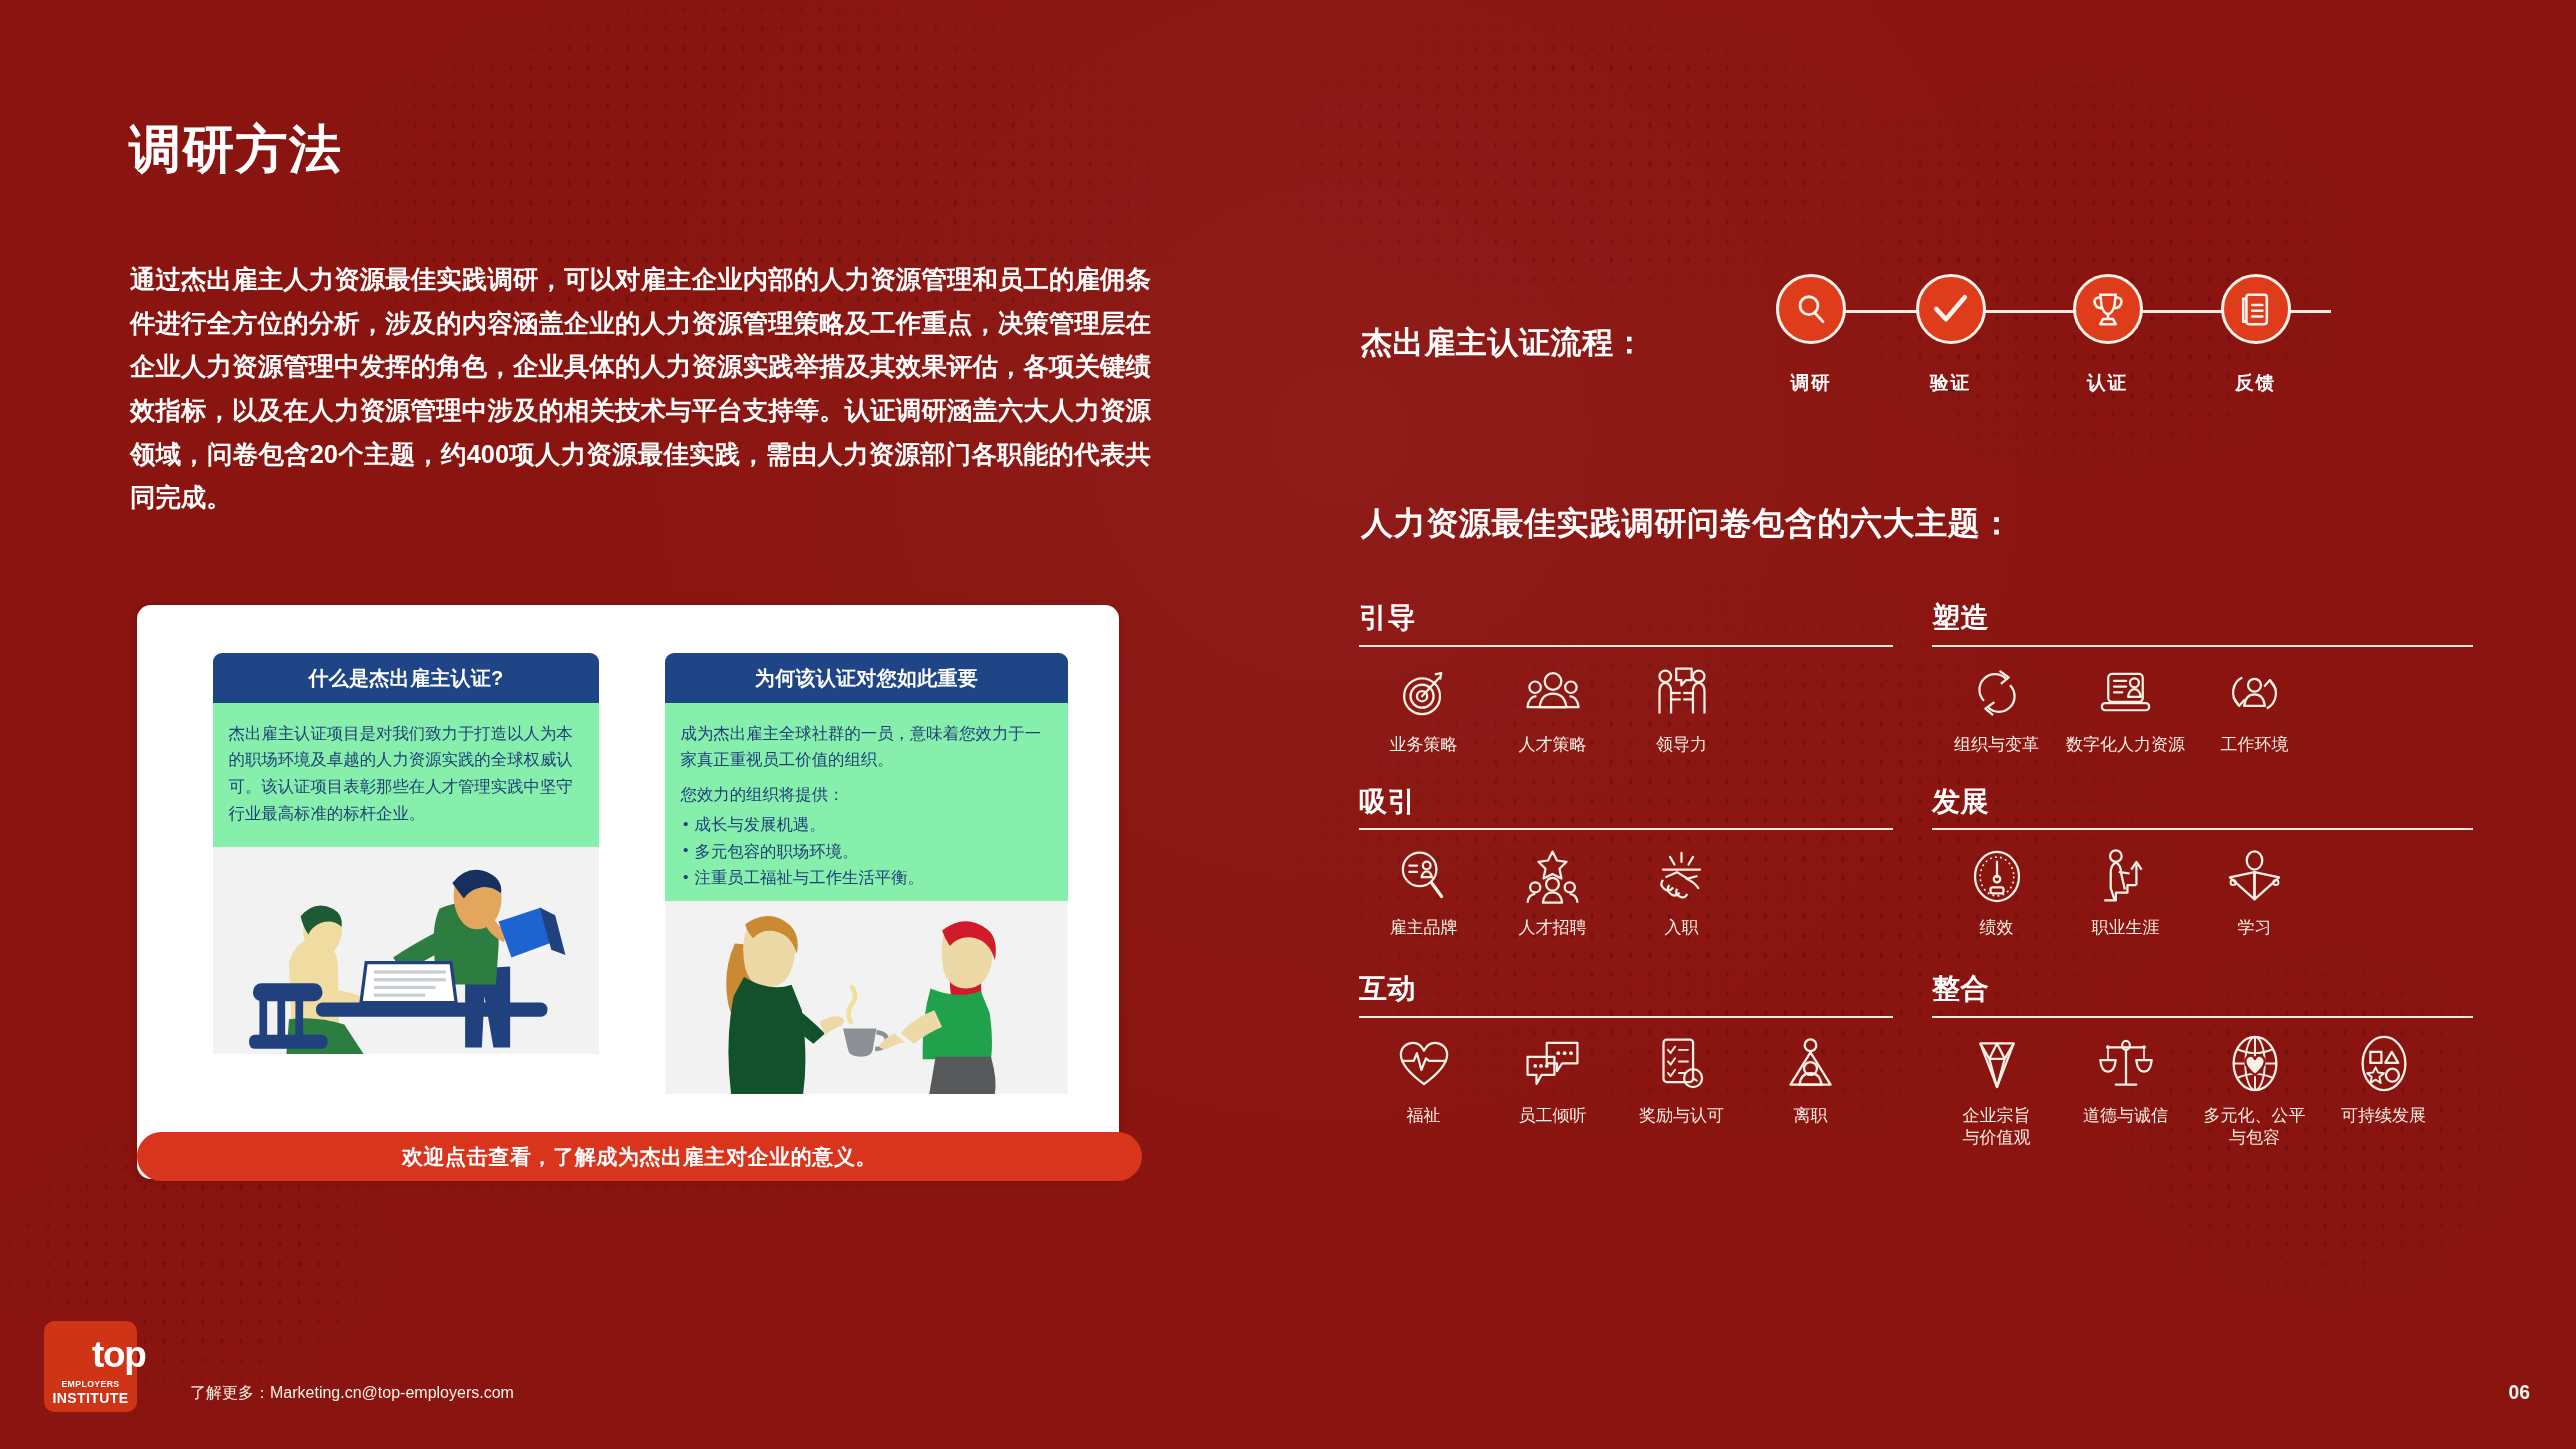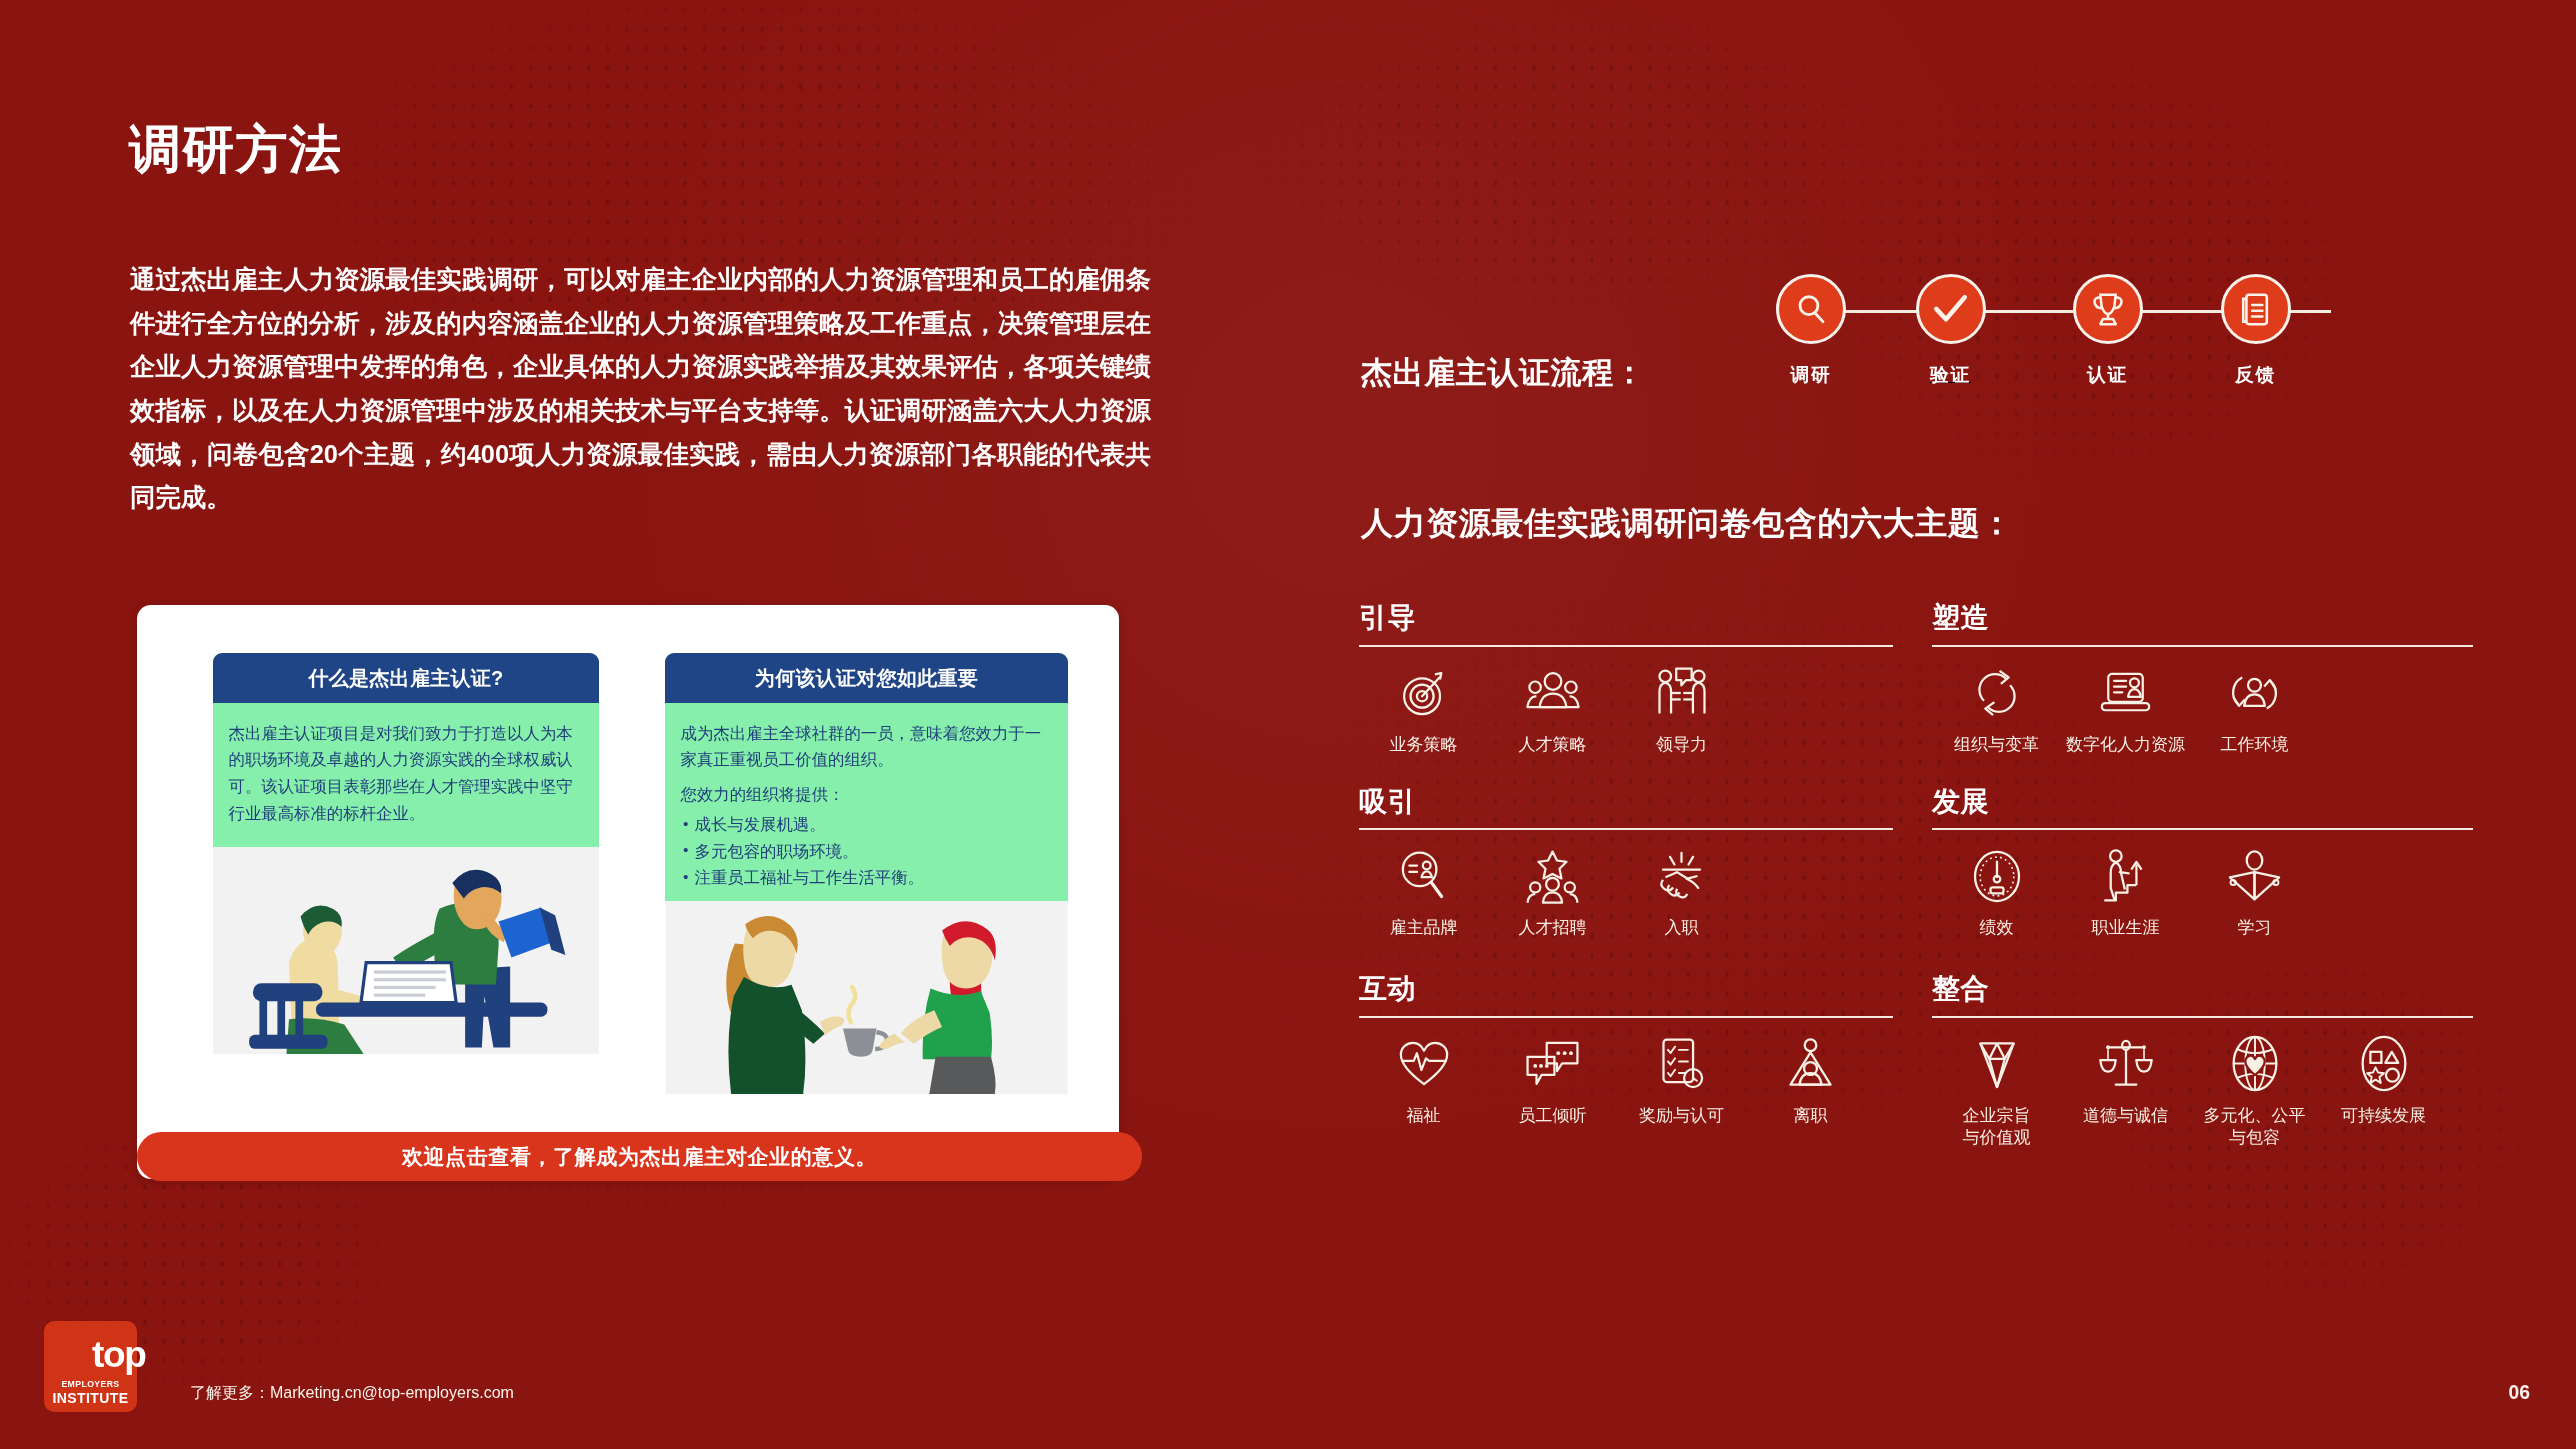--- a/index.html
+++ b/index.html
@@ -125,21 +125,21 @@
     font-weight: bold;
     display: flex;
     align-items: center;
     justify-content: center;
     letter-spacing: 0.6px;
   }
 
   
   #process-title {
     position: absolute;
-    left: 1361px; top: 352px;
+    left: 1361px; top: 322px;
     font-size: 31px;
     font-weight: bold;
     color: #fff;
     letter-spacing: 0.6px;
   }
 
   #process-flow {
     position: absolute;
     left: 1739px; top: 253px;
     width: 663px; height: 148px;
@@ -158,21 +158,21 @@
   .pf-circle {
     width: 70px; height: 70px;
     margin: 21px auto 0;
     border-radius: 50%;
     background: #DE3C1B;
     border: 3.2px solid #F7F2EA;
     display: flex; align-items: center; justify-content: center;
     position: relative;
   }
   .pf-label {
-    margin-top: 18px;
+    margin-top: 26px;
     color: #fff;
     font-size: 18.7px;
     font-weight: bold;
     letter-spacing: 1.9px;
   }
 
   #themes-title {
     position: absolute;
     left: 1361px; top: 502px;
     font-size: 32px;

